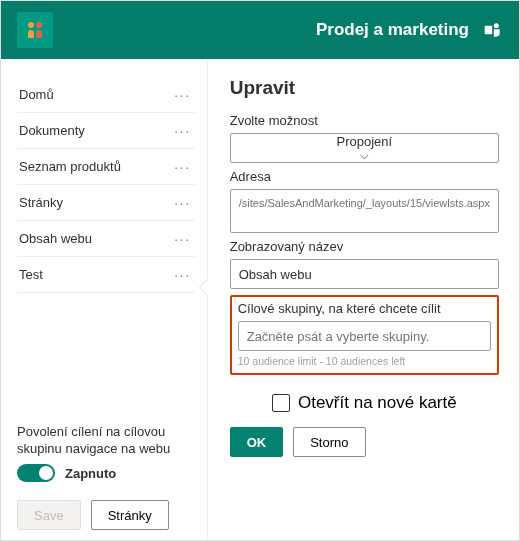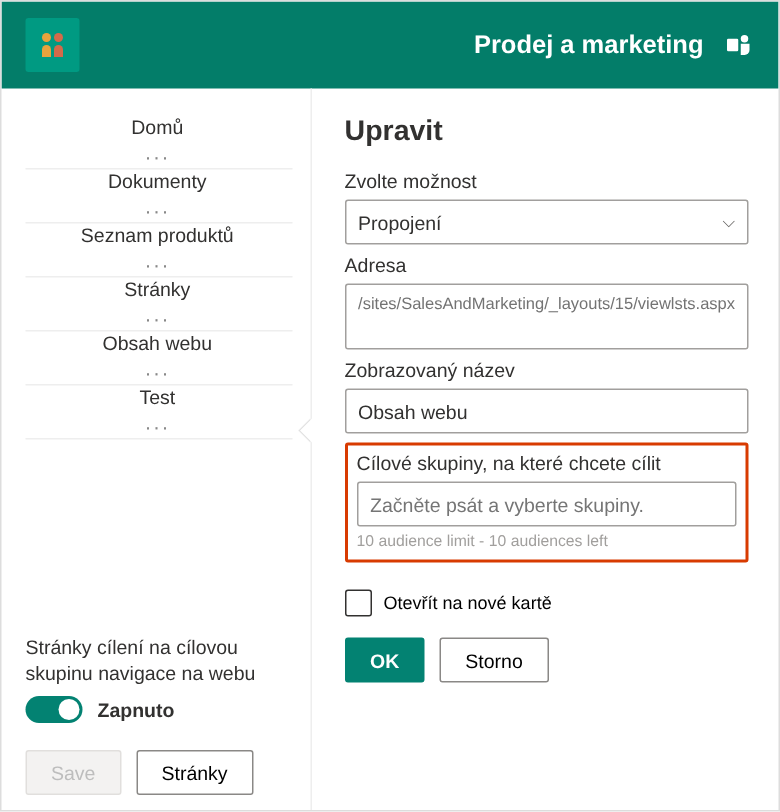--- a/index.html
+++ b/index.html
@@ -36,21 +36,20 @@
   }
   .left-title { font-size: 19px; font-weight: 600; margin-bottom: 14px; color: #323130; }
   .nav-list { flex: 1; }
   .nav-item {
     display: flex; align-items: center; justify-content: space-between;
     height: 36px;
     font-size: 13px;
     color: #323130;
     border-bottom: 1px solid #eee;
     padding: 0 4px 0 2px;
-    flex-direction: column;
   }
   .nav-item.selected { font-weight: 400; border-bottom: 1px solid #eee; }
   .nav-dots { color: #888; font-size: 14px; letter-spacing: 1px; }
 
   .targeting {
     margin-top: 14px;
     font-size: 13px;
     color: #323130;
   }
   .targeting-label { line-height: 1.3; margin-bottom: 6px; }
@@ -94,38 +93,39 @@
     filter: drop-shadow(-1px 0 0 #ddd);
   }
   .right-title { font-size: 19px; font-weight: 600; margin-bottom: 14px; color: #323130; }
   .field { margin-bottom: 6px; }
   .field-label { font-size: 13px; color: #323130; margin-bottom: 5px; display: block; }
   .select, .text-input {
     width: 100%; height: 30px;
     border: 1px solid #a19f9d; border-radius: 2px;
     font-size: 13px; padding: 0 8px; color: #323130;
     background: #fff;
+    flex-direction: column;
   }
   .select { display: flex; align-items: center; justify-content: space-between; }
   .chev { color: #605e5c; font-size: 11px; }
   .text-multi {
     width: 100%; padding: 6px 8px;
     border: 1px solid #a19f9d; border-radius: 2px;
     font-size: 11px; color: #737373; line-height: 1.3;
     background: #fff; min-height: 44px;
   }
   .highlight-box {
     border: 2px solid #d83b01;
     border-radius: 2px;
     padding: 4px 6px 6px 6px;
     margin-bottom: 10px;
   }
   .highlight-box .field-label { margin-top: 0; }
   .hint { font-size: 10.5px; color: #a19f9d; margin-top: 4px; }
-  .checkbox-row { display: flex; align-items: center; gap: 8px; margin: 8px 0 14px 0; font-size: 12px; }
+  .checkbox-row { display: flex; align-items: center; gap: 8px; margin: 8px 0 14px 0; font-size: 17px; justify-content: center; }
   .checkbox {
     width: 18px; height: 18px; border: 1px solid #323130; border-radius: 2px; background: #fff;
   }
   .right-footer { display: flex; gap: 10px; }
 </style>
 </head>
 <body>
 
 <div class="header">
   <div class="logo">
@@ -167,21 +167,21 @@
         <span>Obsah webu</span>
         <span class="nav-dots">···</span>
       </div>
       <div class="nav-item">
         <span>Test</span>
         <span class="nav-dots">···</span>
       </div>
     </div>
 
     <div class="targeting">
-      <div class="targeting-label">Stránky cílení na cílovou skupinu navigace na webu</div>
+      <div class="targeting-label">Povolení cílení na cílovou skupinu navigace na webu</div>
       <div class="toggle-row">
         <div class="toggle"></div>
         <span class="toggle-text">Zapnuto</span>
       </div>
     </div>
 
     <div class="left-footer">
       <button class="btn disabled">Save</button>
       <button class="btn">Stránky</button>
     </div>

